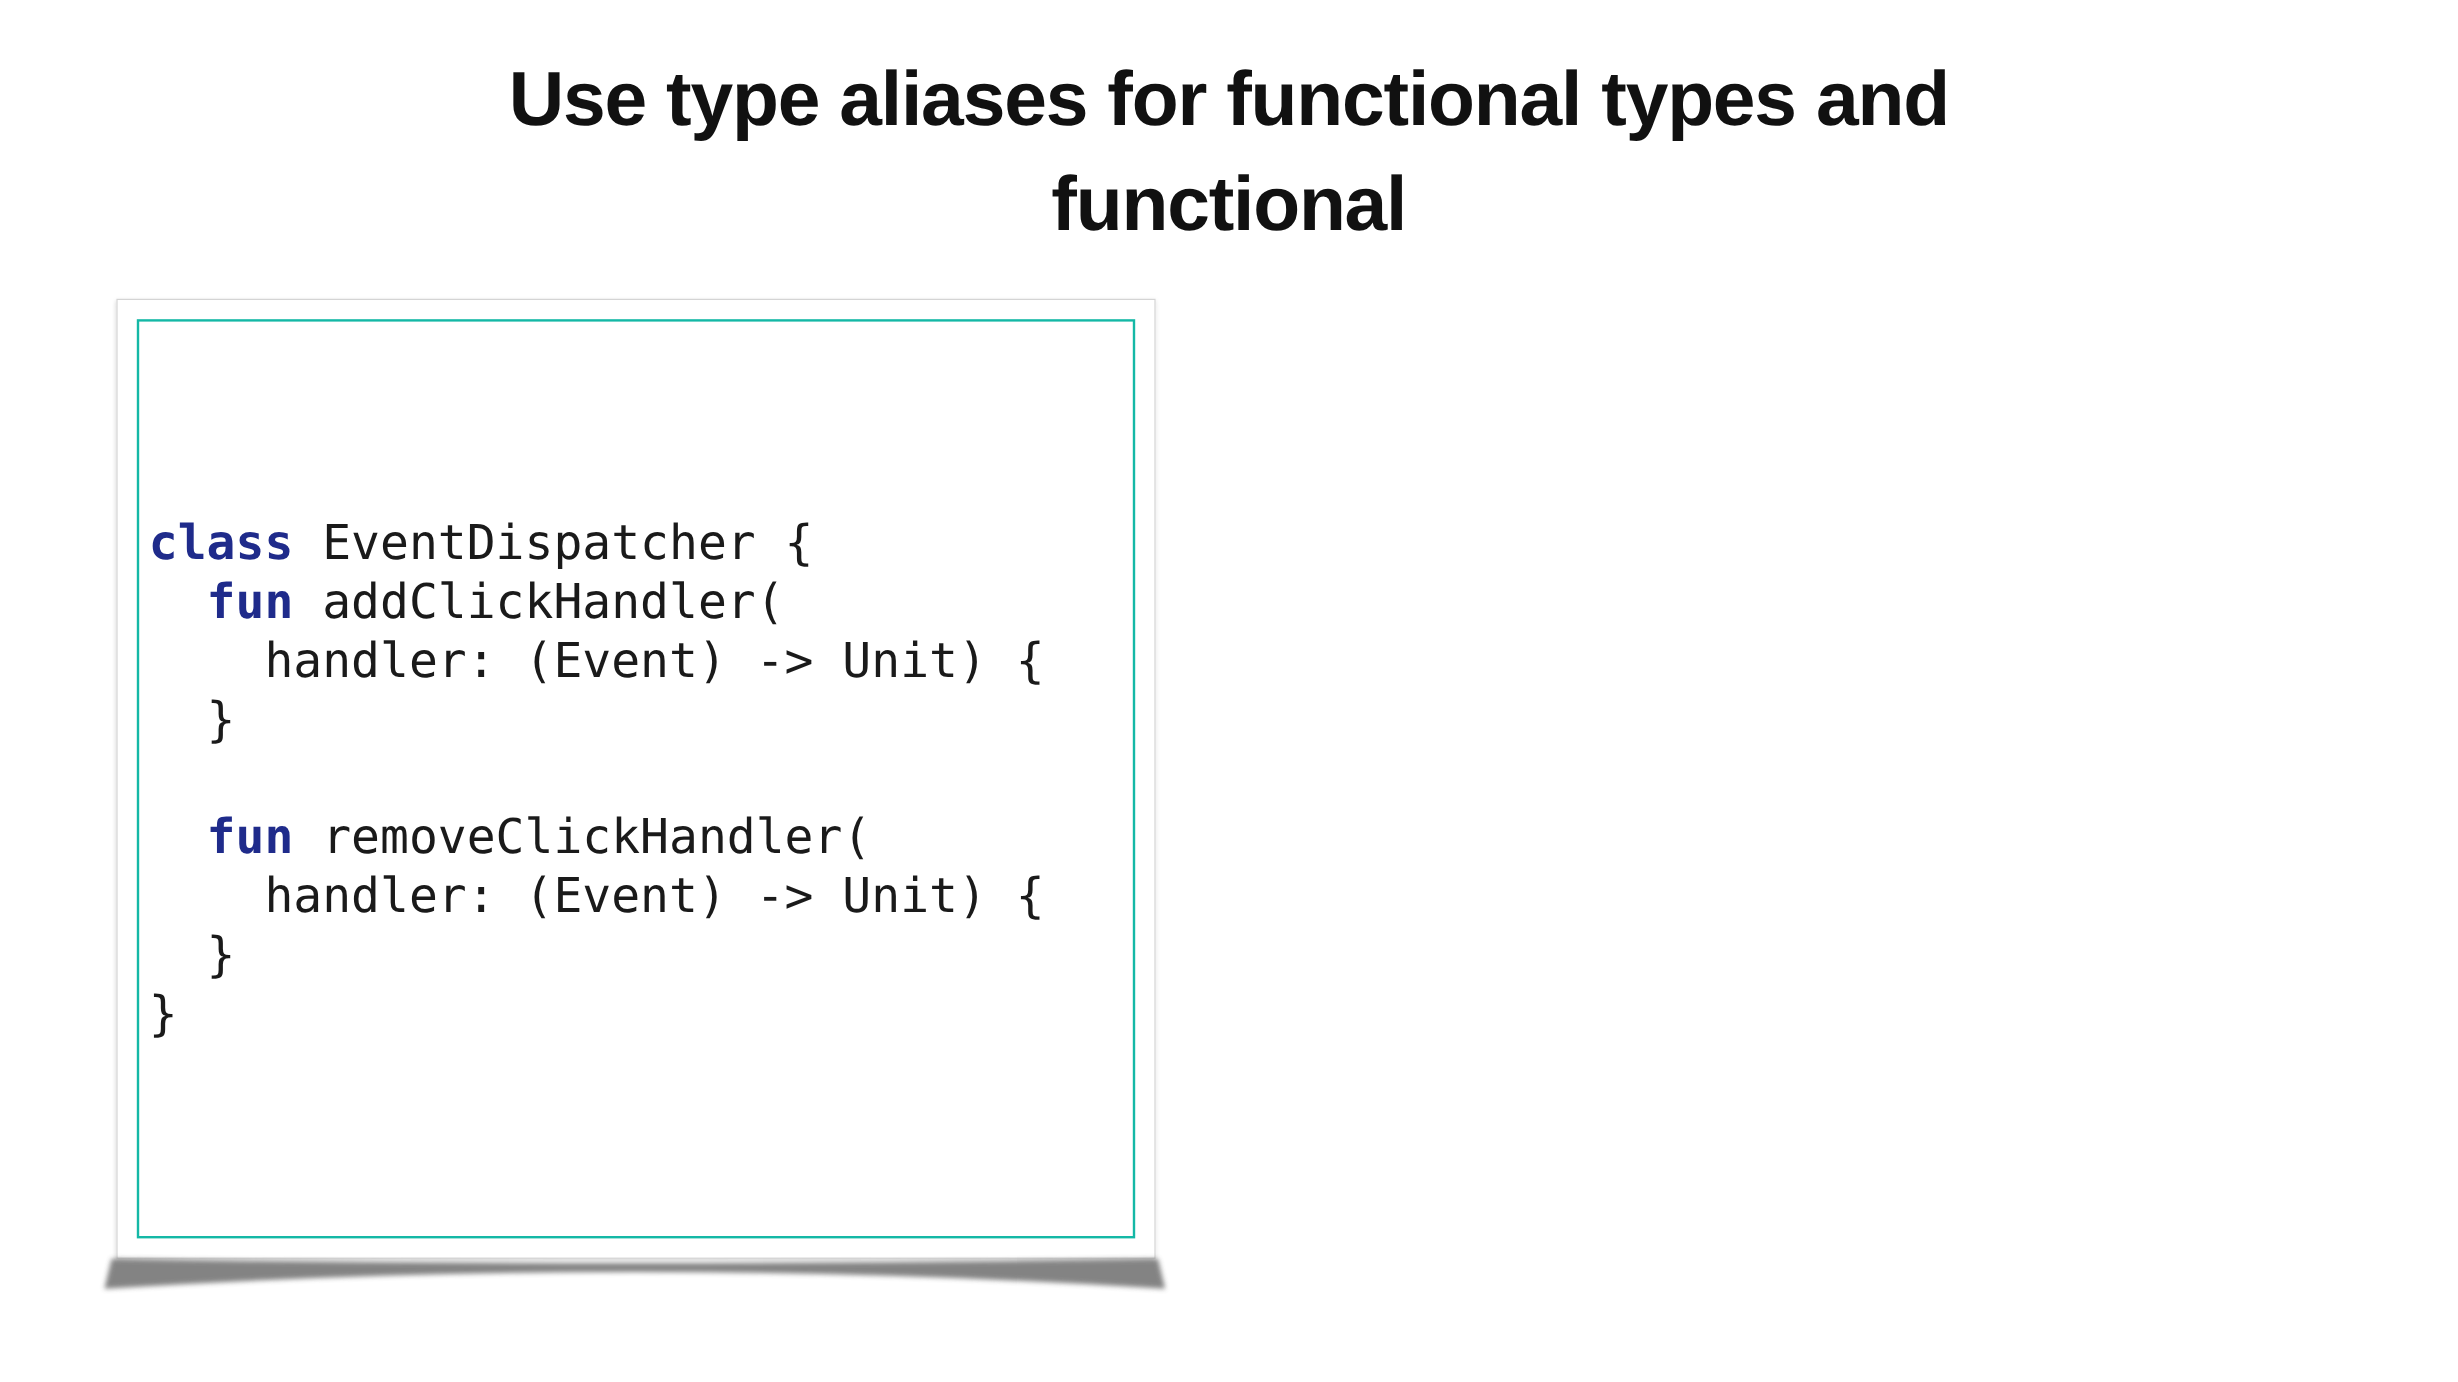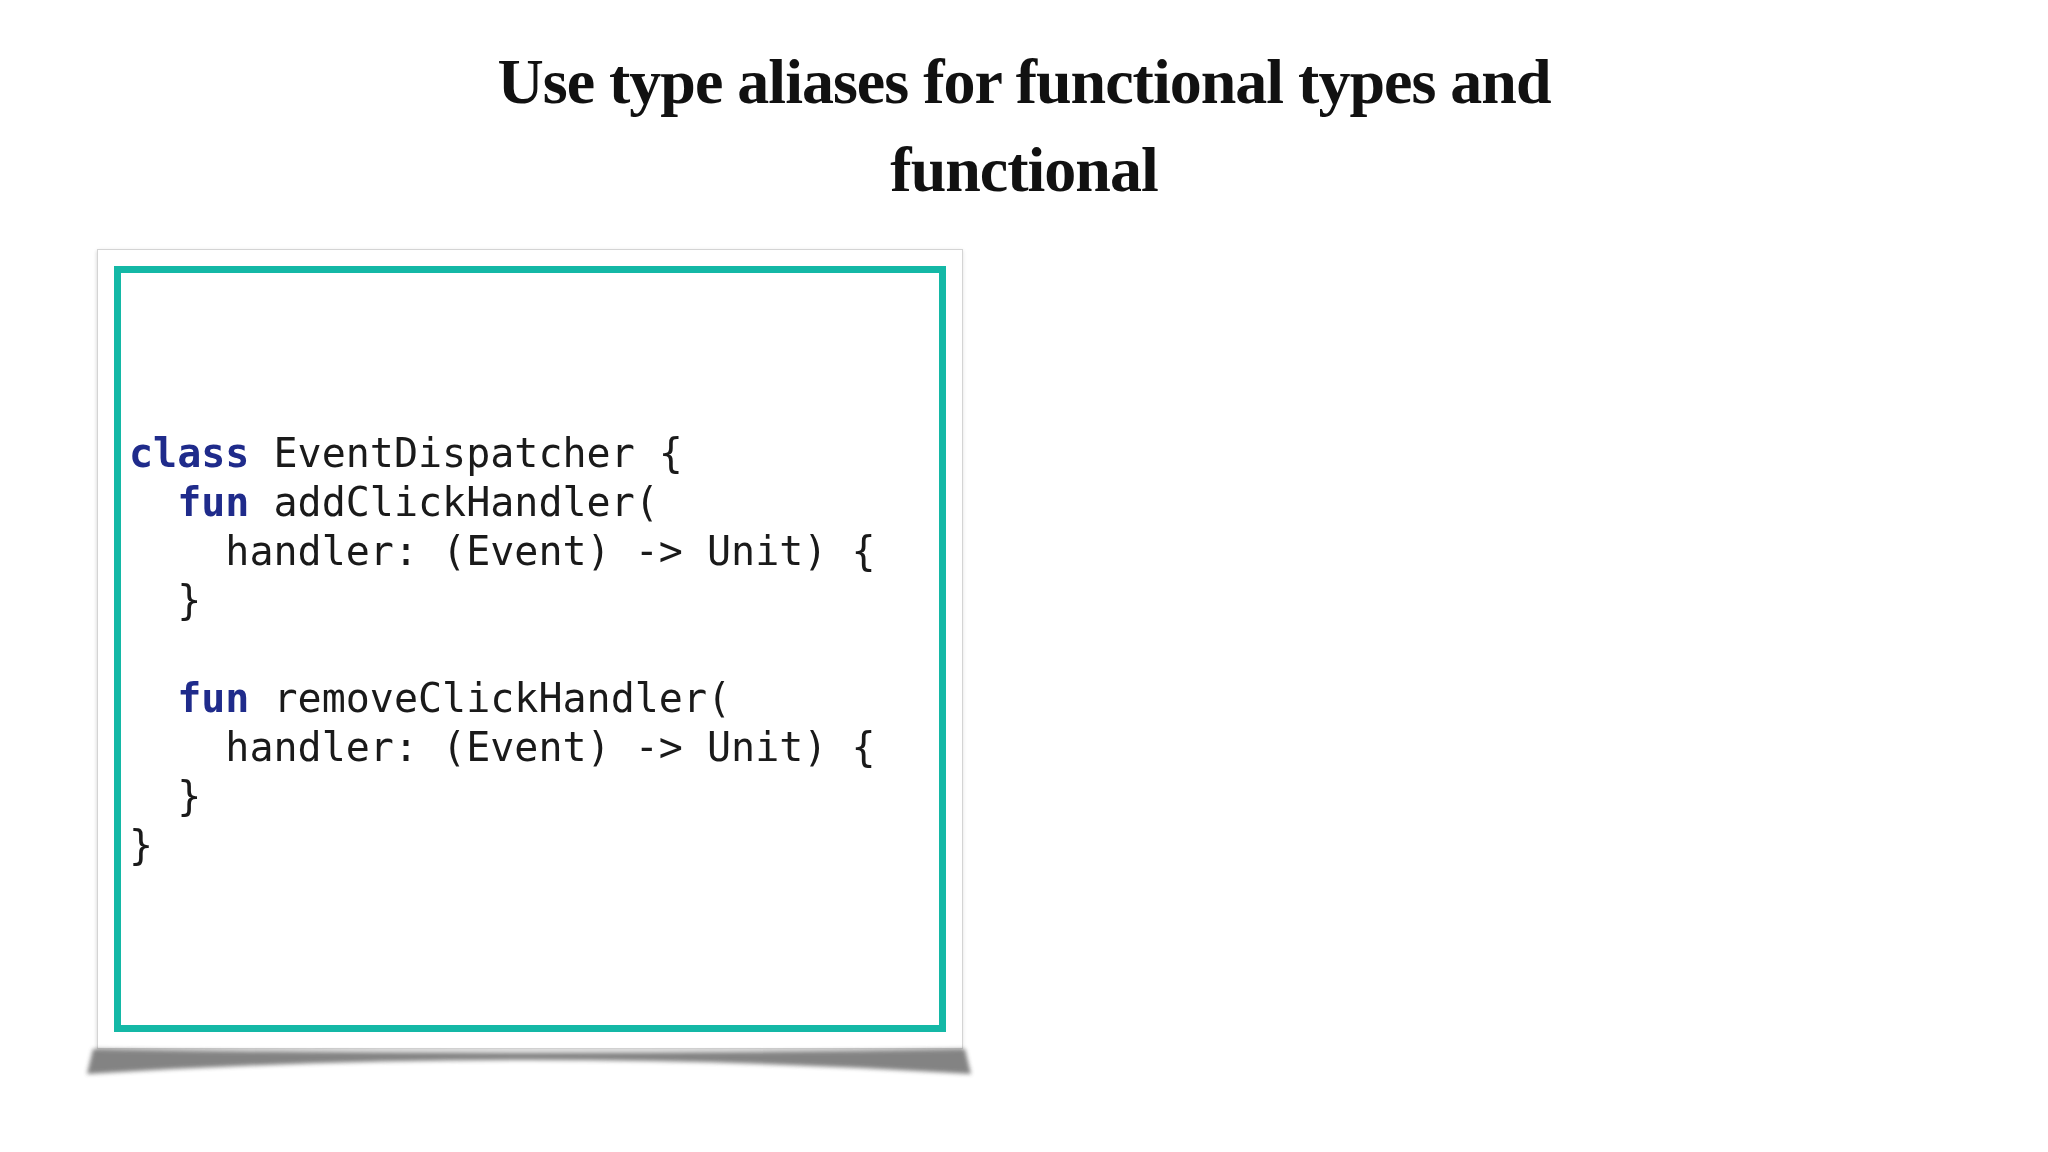--- a/index.html
+++ b/index.html
@@ -17,21 +17,21 @@
   }
 
   
   .title {
     position: absolute;
     top: 38px;
     left: 0;
     width: 2048px;
     margin: 0;
     text-align: center;
-    font-family: Liberation Serif, serif;
+    font-family: Liberation Sans, sans-serif;
     font-weight: bold;
     font-size: 64px;
     line-height: 88px;
     letter-spacing: -1px;
     color: #111111;
   }
   .title-line { display: block; }
 
   
   .code-card {
@@ -43,21 +43,21 @@
     background: #ffffff;
     border: 1px solid #d4d4d4;
     box-shadow: 0 1px 4px rgba(0,0,0,0.10), -1px 2px 3px rgba(0,0,0,0.06);
   }
   .code-card-inner {
     position: absolute;
     top: 16px;
     left: 16px;
     right: 16px;
     bottom: 16px;
-    border: 7px solid #14b8a6;
+    border: 2px solid #14b8a6;
     background: #ffffff;
     display: flex;
     flex-direction: column;
     justify-content: center;   
     align-items: flex-start;
   }
   .code {
     margin: 0;
     padding: 0 0 0 8px;
     font-family: "DejaVu Sans Mono", monospace;

